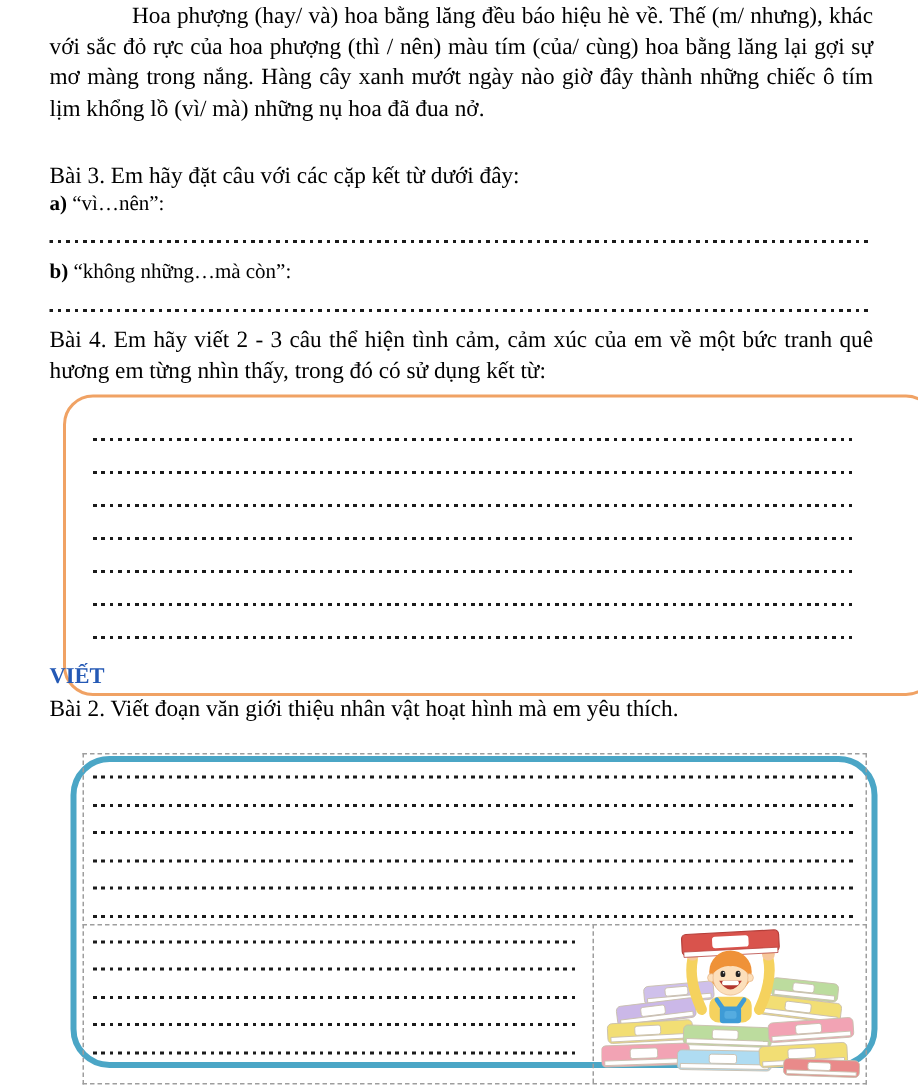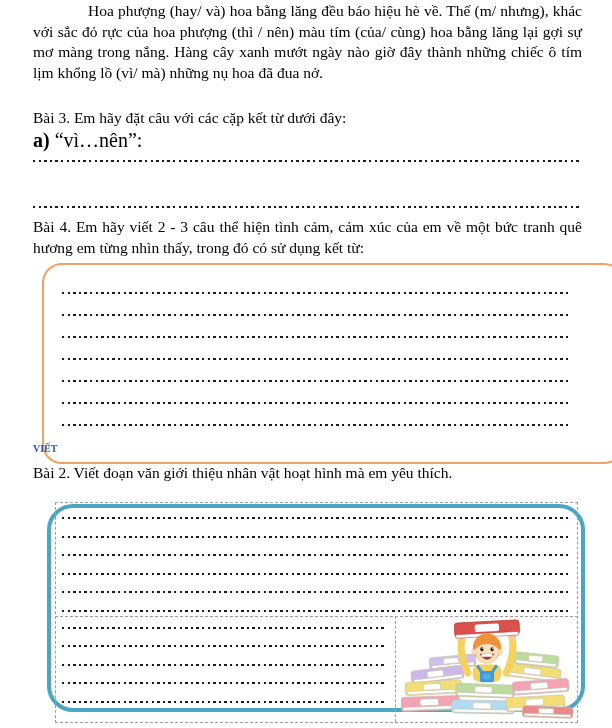--- a/index.html
+++ b/index.html
@@ -10,39 +10,39 @@
   .abs{position:absolute;}
   .para{
     left:33px;top:1px;width:549px;font-size:15.5px;line-height:20.7px;
     text-align:justify;text-indent:55px;
   }
   .attribution{
     left:33px;top:85px;width:549px;text-align:right;font-style:italic;font-size:15.5px;
   }
   .heading{font-weight:normal;font-size:15.5px;line-height:21px;}
   .b3h{left:33px;top:107px;width:549px;}
-  .item{left:33px;font-size:20px;}
+  .item{left:33px;font-size:14px;}
   .item .lbl{font-weight:bold;}
   .item-a{top:129px;}
   .item-b{top:174px;}
   .dotline{
     height:2px;
     background:repeating-linear-gradient(to right,#1b1b1b 0 2.4px,transparent 2.4px 5.6px);
   }
   .line-a{left:33px;top:160px;width:549px;}
   .line-b{left:33px;top:206px;width:549px;}
   .b4h{left:33px;top:216px;width:549px;text-align:justify;}
   .orange-box{
     left:42px;top:263px;width:542px;height:170px;
     border:2px solid #F0A264;border-radius:20px;
     padding:27px 18px 0 18px;box-sizing:content-box;
     display:flex;flex-direction:column;gap:20px;
   }
   .orange-box .dotline{width:506px;}
-  .viet{left:33px;top:443px;font-weight:bold;font-size:10px;color:#2459B5;}
+  .viet{left:33px;top:443px;font-weight:bold;font-size:15px;color:#2459B5;}
   .b1h{left:33px;top:462px;width:549px;}
   .teal-box{
     left:47px;top:504px;width:530px;height:200px;
     border:4px solid #4BA6C6;border-radius:26px;background:#fff;
   }
   .dashed-outer{
     left:55px;top:502px;width:521px;height:219px;
     border:1px dashed #9e9e9e;pointer-events:none;
   }
   .dashed-divider{
@@ -69,20 +69,23 @@
   <div class="abs para">Hoa phượng (hay/ và) hoa bằng lăng đều báo hiệu hè về. Thế (m/ nhưng), khác với sắc đỏ rực của hoa phượng (thì / nên) màu tím (của/ cùng) hoa bằng lăng lại gợi sự mơ màng trong nắng. Hàng cây xanh mướt ngày nào giờ đây thành những chiếc ô tím lịm khổng lồ (vì/ mà) những nụ hoa đã đua nở.</div>
 
 
   <div class="abs heading b3h">Bài 3. Em hãy đặt câu với các cặp kết từ dưới đây:</div>
 
   <div class="abs item item-a">
     <span class="lbl">a)</span><span> “vì…nên”:</span>
   </div>
   <div class="abs line-a dotline"></div>
 
+  <div class="abs item item-b">
+    <span class="lbl">b)</span><span> “không những…mà còn”:</span>
+  </div>
   <div class="abs line-b dotline"></div>
 
   <div class="abs heading b4h">Bài 4. Em hãy viết 2 - 3 câu thể hiện tình cảm, cảm xúc của em về một bức tranh quê hương em từng nhìn thấy, trong đó có sử dụng kết từ:</div>
 
   <div class="abs orange-box">
       <div class="dotline"></div>
       <div class="dotline"></div>
       <div class="dotline"></div>
       <div class="dotline"></div>
       <div class="dotline"></div>

